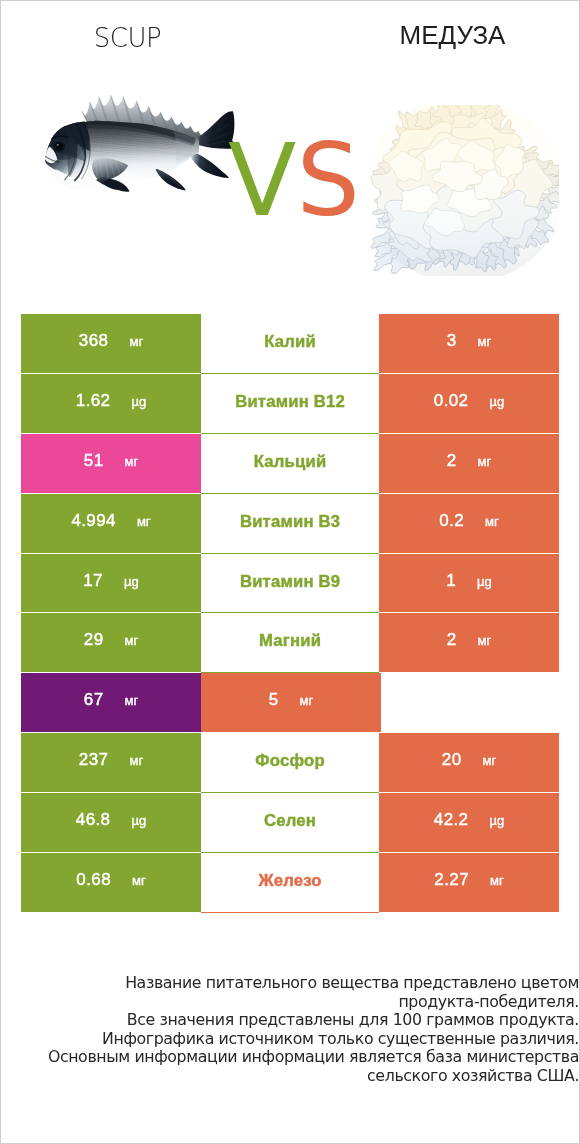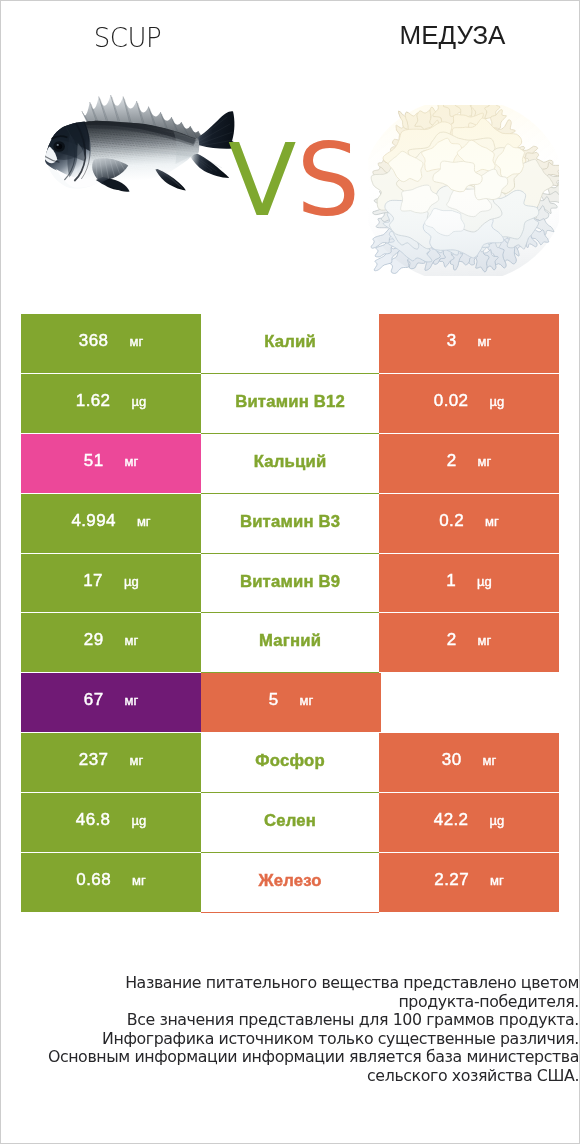--- a/index.html
+++ b/index.html
@@ -415,21 +415,21 @@
           <span class="unit">мг</span>
         </div>
       </div>
       <div class="row">
         <div class="cell c-left" style="background:#82A62F">
           <span class="num">237</span>
           <span class="unit">мг</span>
         </div>
         <div class="cell c-mid" style="color:#82A62F;border-bottom:1px solid #82A62F;-webkit-text-stroke:0.42px #82A62F">Фосфор</div>
         <div class="cell c-right" style="background:#E26B48">
-          <span class="num">30</span>
+          <span class="num">20</span>
           <span class="unit">мг</span>
         </div>
       </div>
       <div class="row">
         <div class="cell c-left" style="background:#82A62F">
           <span class="num">46.8</span>
           <span class="unit">µg</span>
         </div>
         <div class="cell c-mid" style="color:#82A62F;border-bottom:1px solid #82A62F;-webkit-text-stroke:0.42px #82A62F">Селен</div>
         <div class="cell c-right" style="background:#E26B48">

